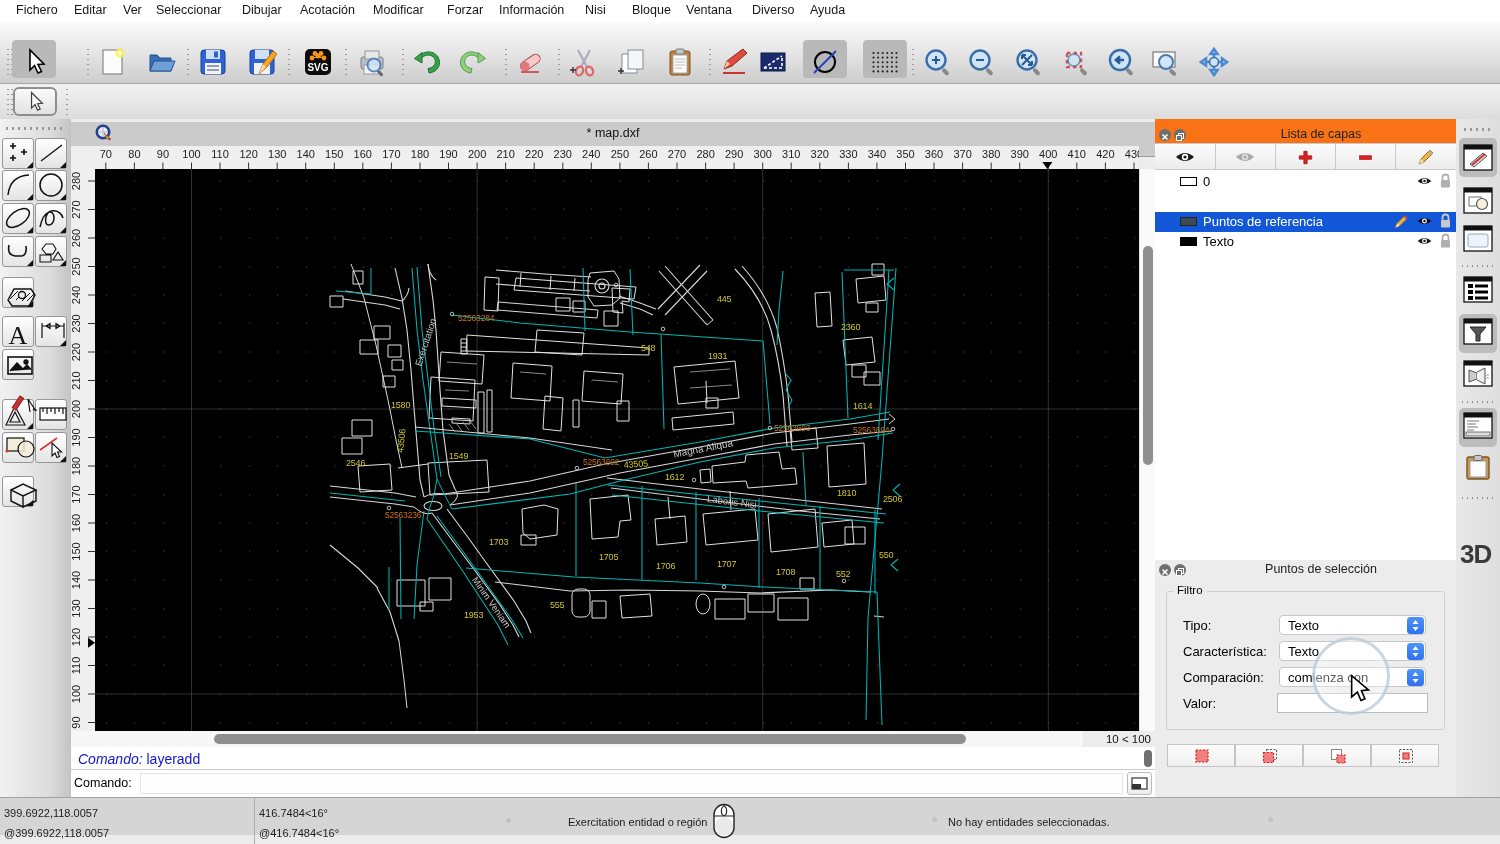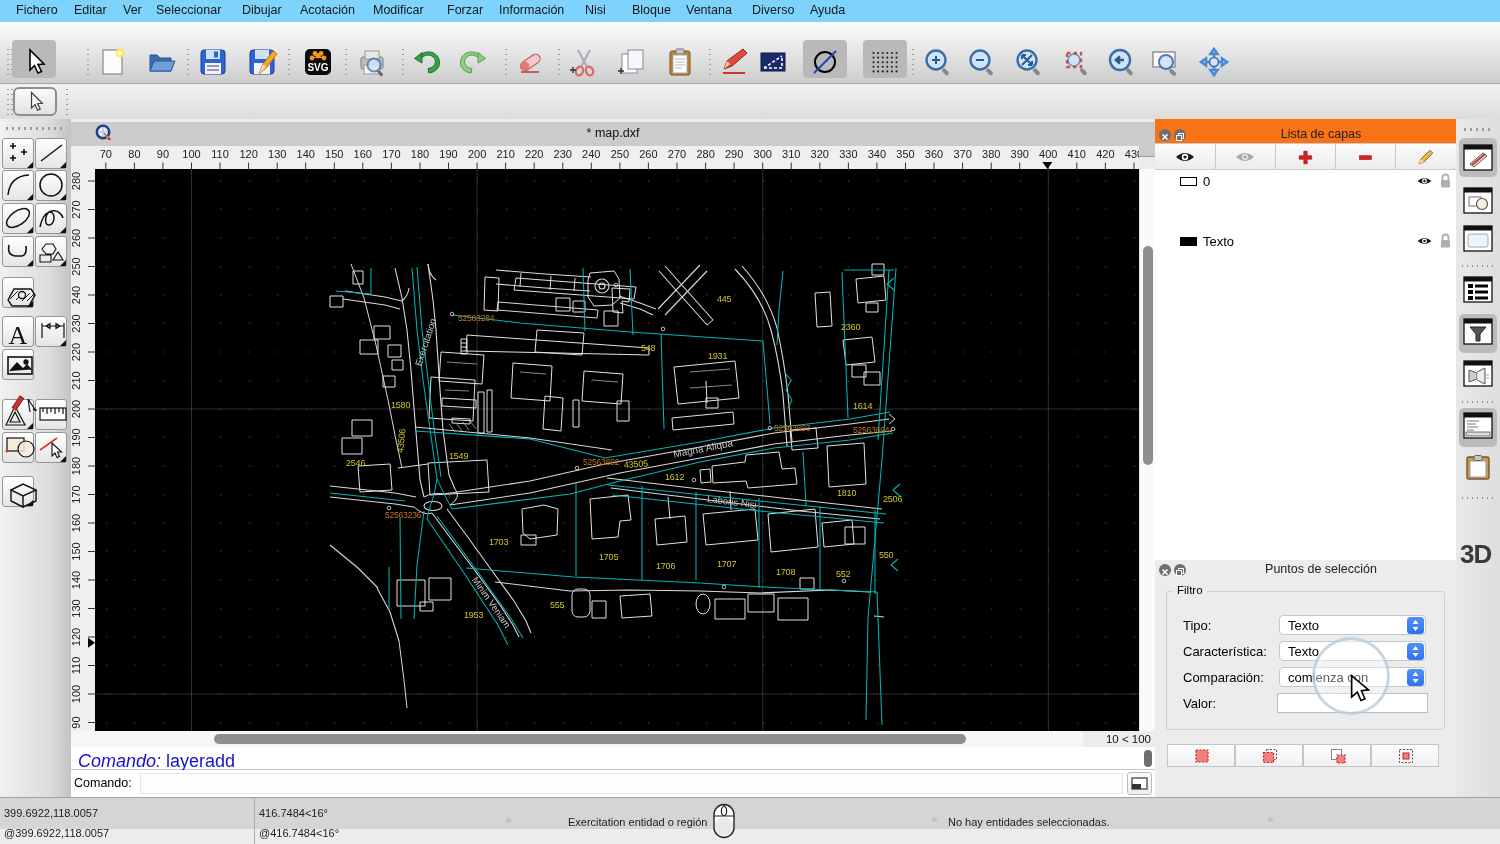--- a/index.html
+++ b/index.html
@@ -1,36 +1,36 @@
 <!DOCTYPE html>
 <html><head><meta charset="utf-8">
 <style>
 *{margin:0;padding:0;box-sizing:border-box}
 html,body{width:1500px;height:844px;overflow:hidden;background:#ececec;font-family:"Liberation Sans",sans-serif;-webkit-font-smoothing:antialiased}
 .abs{position:absolute}
-#menubar{left:0;top:0;width:1500px;height:22px;background:#7dd3fc}
+#menubar{left:0;top:0;width:1500px;height:22px;background:#ffffff}
 #menubar span{position:absolute;top:3px;font-size:12.5px;color:#161616}
 #toolbar{left:0;top:22px;width:1500px;height:62px;background:linear-gradient(#fbfbfb,#e3e3e3 55%,#cdcdcd);border-bottom:1px solid #a8a8a8}
 #toolbar2{left:0;top:85px;width:1500px;height:34px;background:linear-gradient(#f2f2f2,#dcdcdc)}
 .tbtn{position:absolute;top:25px;width:30px;height:30px}
 .tsel{position:absolute;top:18px;width:44px;height:38px;background:#b9b9b9;border-radius:4px}
 .tsep{position:absolute;top:25px;width:2px;height:30px;background-image:radial-gradient(circle,#9a9a9a 35%,transparent 40%);background-size:2px 5px}
 #mdi-title{left:71px;top:122px;width:1084px;height:35px;background:#cbcbcb;border-bottom:1px solid #9e9e9e}
 #hruler{left:95px;top:146px;width:1044px;height:23px;background:#efefef}
 #hrulcorner{left:71px;top:146px;width:24px;height:23px;background:#efefef}
 #vruler{left:71px;top:169px;width:24px;height:562px;background:#efefef}
 #canvas{left:95px;top:169px;width:1044px;height:562px;background:#000}
 #vscroll{left:1139px;top:169px;width:16px;height:562px;background:#fafafa;border-left:1px solid #e0e0e0}
 #vthumb{left:1143px;top:246px;width:10px;height:219px;background:#8f8f8f;border-radius:5px}
 #hscrollrow{left:71px;top:731px;width:1084px;height:16px;background:#f7f7f7}
 #hthumb{left:214px;top:734px;width:752px;height:10px;background:#8f8f8f;border-radius:5px}
 #zoomlbl{left:1083px;top:731px;width:72px;height:16px;background:#ececec;font-size:11.5px;color:#111;text-align:right;padding:2px 4px 0 0}
-#histrow{left:71px;top:747px;width:1084px;height:23px;background:#fff;border-bottom:1px solid #c9c9c9;font-size:18px;color:#1414cc;padding:4px 0 0 7px}
+#histrow{left:71px;top:747px;width:1084px;height:23px;background:#fff;border-bottom:1px solid #c9c9c9;font-size:14px;color:#1414cc;padding:4px 0 0 7px}
 #cmdrow{left:71px;top:770px;width:1084px;height:27px;background:#fff;font-size:12.5px;color:#000;padding:6px 0 0 3px}
-#statusbar{left:0;top:797px;width:1500px;height:32px;background:#d5d5d5;border-top:1px solid #a2a2a2;font-size:11px;color:#1c1c1c}
+#statusbar{left:0;top:797px;width:1500px;height:38px;background:#d5d5d5;border-top:1px solid #a2a2a2;font-size:11px;color:#1c1c1c}
 #palette{left:0;top:119px;width:71px;height:678px;background:linear-gradient(90deg,#f1f1f1,#dcdcdc 70%,#c3c3c3)}
 .pbtn{position:absolute;width:32px;height:31px;background:linear-gradient(#ffffff,#e4e4e4);border:1px solid #969696;border-radius:3px}
 .ptri{position:absolute;right:1px;bottom:1px;width:0;height:0;border-left:6px solid transparent;border-bottom:6px solid #111}
 #rightpanel{left:1155px;top:119px;width:301px;height:678px;background:#f97316}
 #dock{left:1456px;top:119px;width:44px;height:678px;background:linear-gradient(90deg,#e8e8e8,#dedede)}
 .dbtn{position:absolute;left:7px;width:30px;height:27px}
 .dsel{position:absolute;left:3px;width:38px;height:39px;background:#bcbcbc;border-radius:5px}
 .dsep{position:absolute;left:4px;width:36px;height:2px;background-image:radial-gradient(circle,#8f8f8f 35%,transparent 40%);background-size:5px 2px}
 .paneltitle{position:absolute;font-size:12.5px;color:#222;text-align:center}
 .winbtn{position:absolute;width:12px;height:12px;border-radius:6px;background:#6e6e6e}
@@ -723,20 +723,38 @@
 <svg style="position:absolute;left:261px;top:2px" width="17" height="14" viewBox="0 0 22 16">
         <path d="M2,8 Q11,0 20,8 Q11,16 2,8 Z" fill="#1a1a1a"></path>
         <circle cx="11" cy="8" r="3.2" fill="#fff"></circle>
         <circle cx="11" cy="8" r="1.6" fill="#1a1a1a"></circle>
       </svg>
 <svg style="position:absolute;left:284px;top:1px" width="13" height="16" viewBox="0 0 13 16">
         <path d="M3.5,7 v-2.5 a3,3 0 0 1 6,0 V7" fill="none" stroke="#b0b0b0" stroke-width="1.8"></path>
         <rect x="2" y="7" width="9" height="7.5" rx="1" fill="#b0b0b0"></rect>
       </svg>
     </div>
+<div class="lrow" style="top:93px;background:#1257d8;color:#fff">
+      <div class="swatch" style="background:#3c4a57;border-color:#222"></div>
+      <span style="position:absolute;left:48px;top:2px">Puntos de referencia</span>
+<svg style="position:absolute;left:238px;top:2px" width="16" height="16" viewBox="0 0 19 19">
+        <path d="M3,16 l2,-5 l9,-9 l3,3 l-9,9 Z" fill="#e8b64c" stroke="#9a6a14"></path>
+        <path d="M14,2 l3,3 l-1.5,1.5 l-3,-3 Z" fill="#d44"></path>
+        <path d="M3,16 l2,-5 l3,3 Z" fill="#f5e0b8"></path>
+      </svg>
+<svg style="position:absolute;left:261px;top:2px" width="17" height="14" viewBox="0 0 22 16">
+        <path d="M2,8 Q11,0 20,8 Q11,16 2,8 Z" fill="#0a0a1a"></path>
+        <circle cx="11" cy="8" r="3.2" fill="#fff"></circle>
+        <circle cx="11" cy="8" r="1.6" fill="#0a0a1a"></circle>
+      </svg>
+<svg style="position:absolute;left:284px;top:1px" width="13" height="16" viewBox="0 0 13 16">
+        <path d="M3.5,7 v-2.5 a3,3 0 0 1 6,0 V7" fill="none" stroke="#c8c8c8" stroke-width="1.8"></path>
+        <rect x="2" y="7" width="9" height="7.5" rx="1" fill="#c8c8c8"></rect>
+      </svg>
+    </div>
 <div class="lrow" style="top:113px">
       <div class="swatch" style="background:#000"></div>
       <span style="position:absolute;left:48px;top:2px">Texto</span>
 <svg style="position:absolute;left:261px;top:2px" width="17" height="14" viewBox="0 0 22 16">
         <path d="M2,8 Q11,0 20,8 Q11,16 2,8 Z" fill="#1a1a1a"></path>
         <circle cx="11" cy="8" r="3.2" fill="#fff"></circle>
         <circle cx="11" cy="8" r="1.6" fill="#1a1a1a"></circle>
       </svg>
 <svg style="position:absolute;left:284px;top:1px" width="13" height="16" viewBox="0 0 13 16">
         <path d="M3.5,7 v-2.5 a3,3 0 0 1 6,0 V7" fill="none" stroke="#b0b0b0" stroke-width="1.8"></path>

